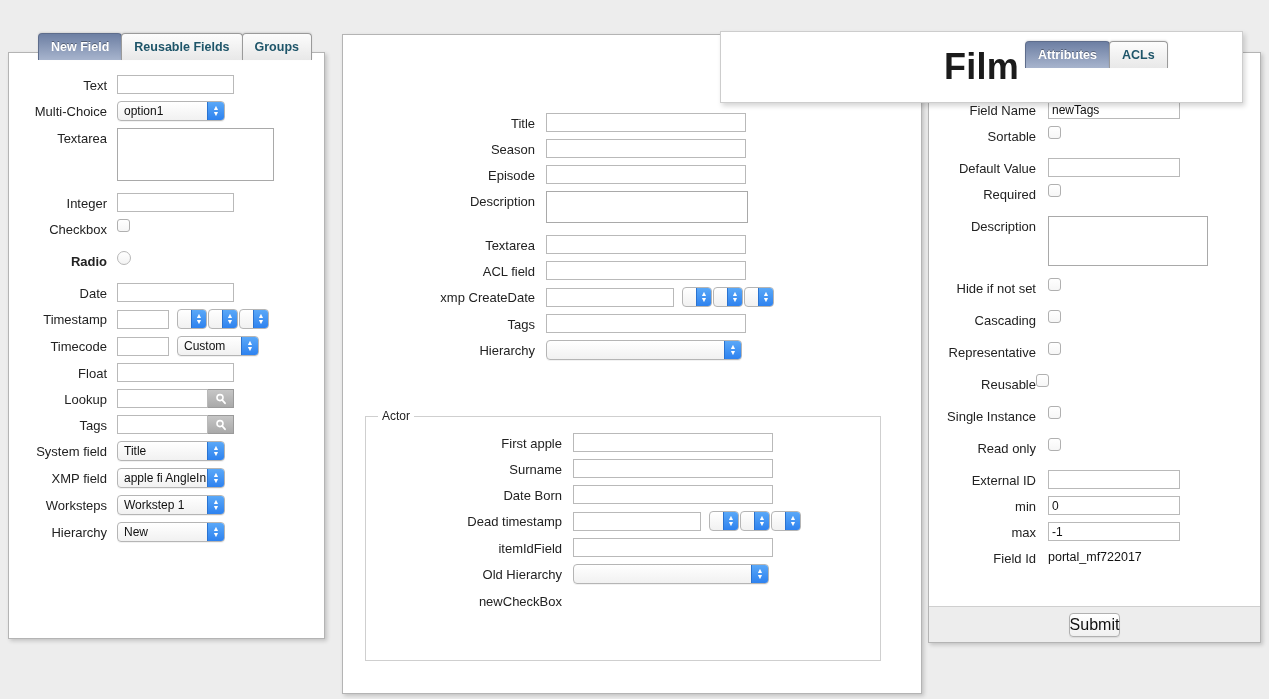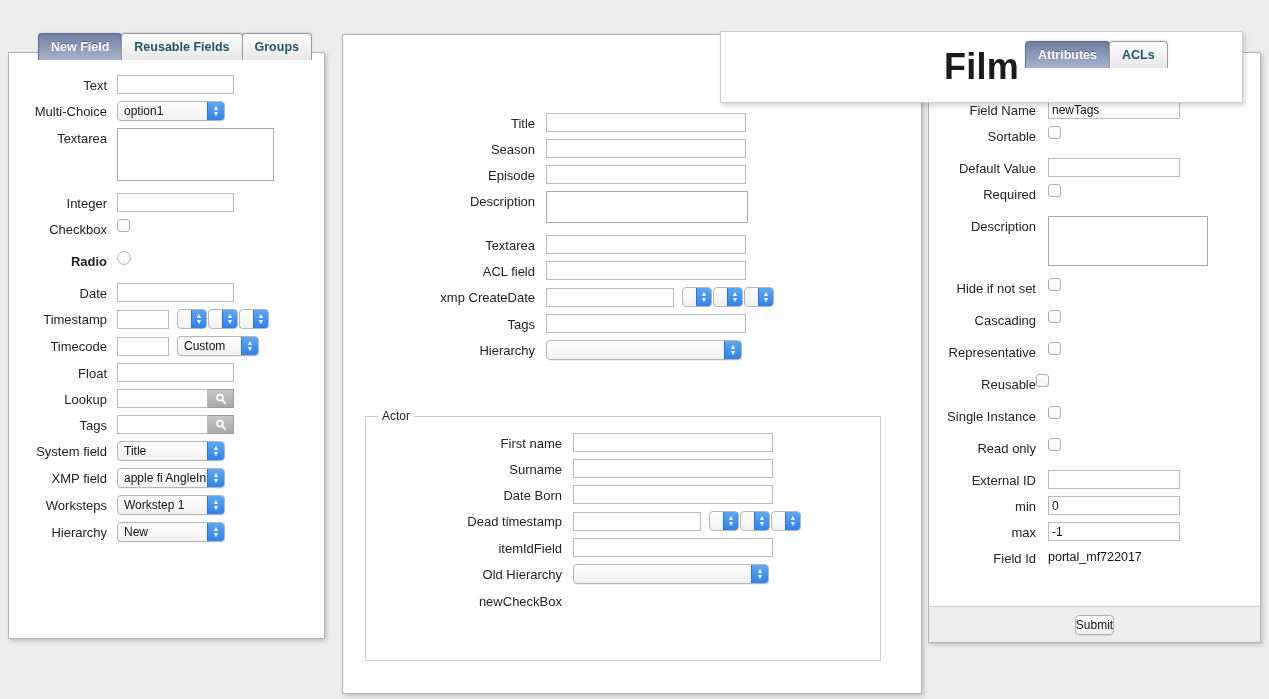--- a/index.html
+++ b/index.html
@@ -154,21 +154,21 @@
   #left-panel{left:8px;top:52px;width:317px;height:587px;}
   #center-panel{left:342px;top:34px;width:580px;height:660px;}
   #right-panel{left:928px;top:52px;width:333px;height:591px;}
   #right-footer{
     position:absolute;left:0;right:0;bottom:0;height:35px;
     background:#ededed;border-top:1px solid #cfcfcf;
     display:flex;align-items:center;justify-content:center;
   }
   .submit-btn{
     font-family:"Liberation Sans", sans-serif;
-    font-size:12px;
+    font-size:16px;
     padding:2px 0;
     border:1px solid #b0b0b0;
     border-radius:4px;
     background:linear-gradient(#ffffff,#f0f0f0);
     color:#111;
     box-shadow:0 1px 1px rgba(0,0,0,.08);
     cursor:pointer;
   }
   
   #film-header{
@@ -461,21 +461,21 @@
             </div>
           </div>
         </div>
       </div>
     </div>
   <div class="actor-fs">
     <div class="actor-legend">Actor</div>
     <div id="actor-body" style="padding-top:16px;">
         <div style="padding-left:14px">
           <div class="row" style="">
-            <div class="lbl" style="width:182px;margin-right:11px">First name</div>
+            <div class="lbl" style="width:182px;margin-right:11px">First apple</div>
             <div class="ctl">
               <input class="txt" style="width: 200px;" value="">
             </div>
           </div>
           <div class="row" style="">
             <div class="lbl" style="width:182px;margin-right:11px">Surname</div>
             <div class="ctl">
               <input class="txt" style="width: 200px;" value="">
             </div>
           </div>

